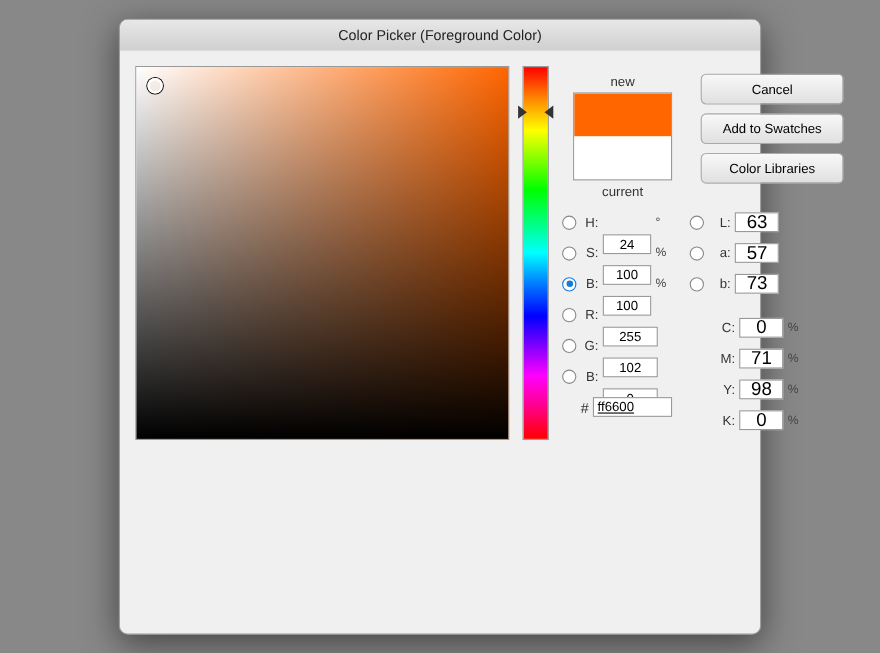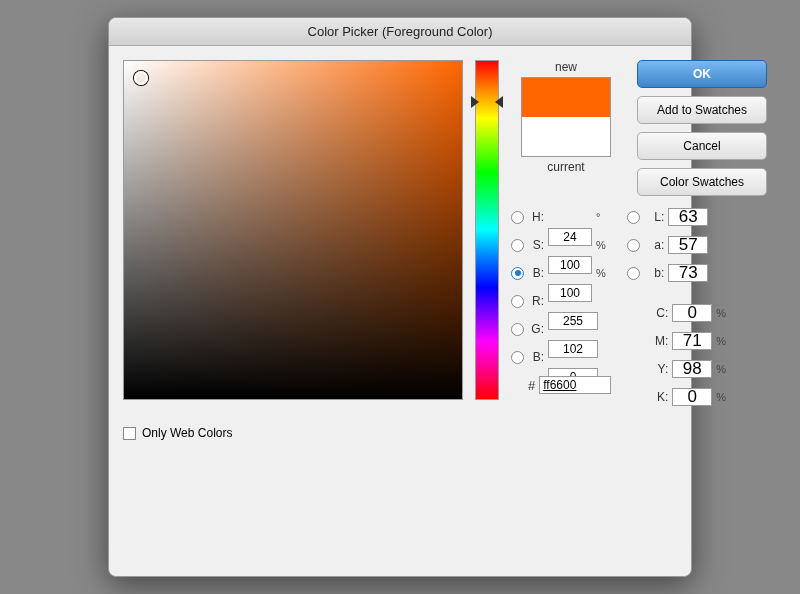--- a/index.html
+++ b/index.html
@@ -316,24 +316,23 @@
         <div class="preview-section">
           <div class="preview-label-new">new</div>
           <div class="preview-box">
             <div class="preview-new"></div>
             <div class="preview-current"></div>
           </div>
           <div class="preview-label-current">current</div>
         </div>
 
         <div class="buttons-section">
-          <button class="btn btn-ok">OK</button>
+          <button class="btn">Cancel</button>
           <button class="btn">Add to Swatches</button>
-          <button class="btn">Cancel</button>
-          <button class="btn">Color Swatches</button>
+          <button class="btn">Color Libraries</button>
         </div>
       </div>
 
       <div style="display:flex; flex-direction:row; gap:16px;">
 
         <div class="field-col">
 
           <div class="field-row">
             <div class="radio"></div>
             <span class="field-label">H:</span>
@@ -426,19 +425,13 @@
             <span style="width:17px; display:inline-block;"></span>
             <span class="right-label">K:</span>
             <input class="right-input" value="0" style="">
             <span class="right-unit">%</span>
           </div>
         </div>
       </div>
     </div>
   </div>
 
-  <div style="padding: 10px 14px 14px 14px;">
-    <div class="web-colors-row">
-      <div class="checkbox"></div>
-      <span>Only Web Colors</span>
-    </div>
-  </div>
 </div>
 
 </body></html>

